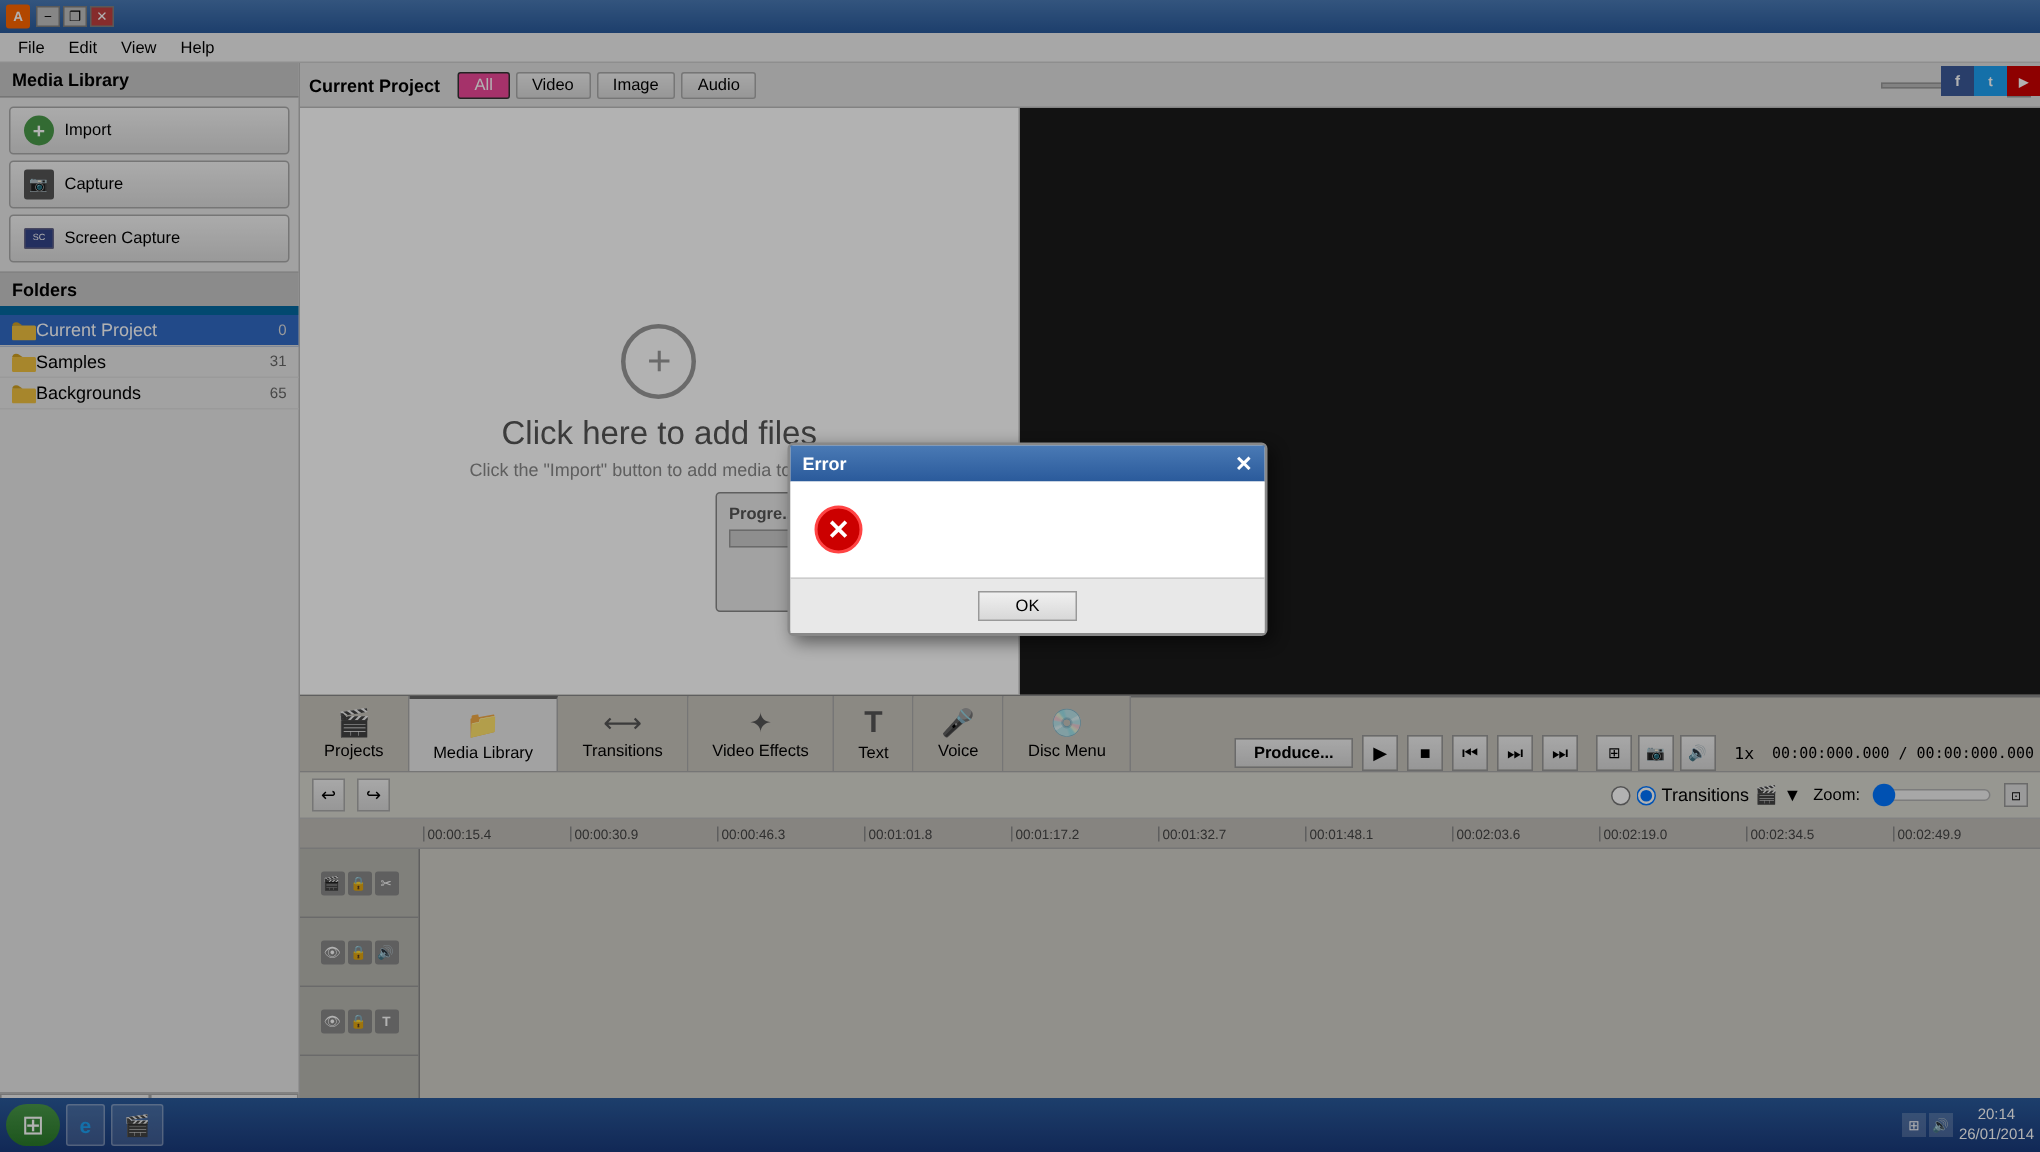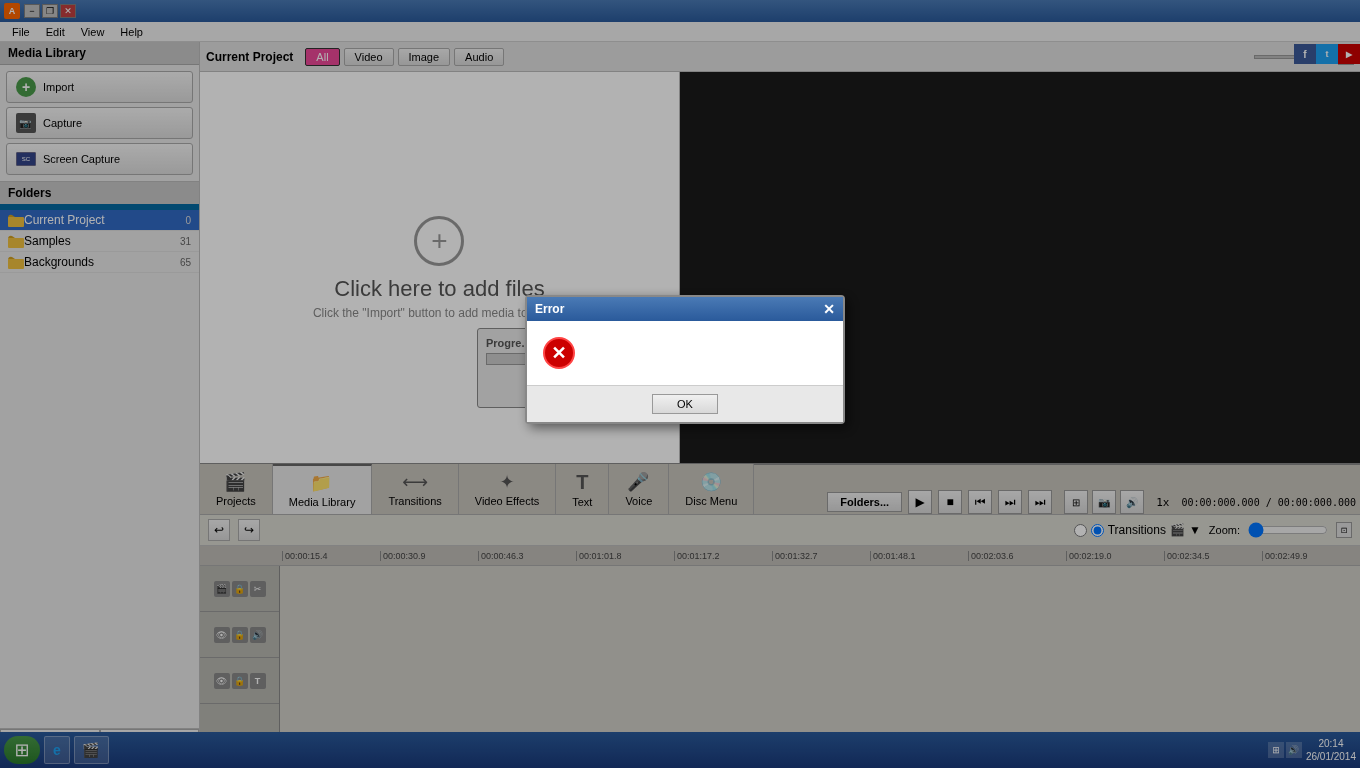--- a/index.html
+++ b/index.html
@@ -569,21 +569,21 @@
         <div class="tab-item">
           <span class="tab-icon">🎤</span>
           <span>Voice</span>
         </div>
         <div class="tab-item">
           <span class="tab-icon">💿</span>
           <span>Disc Menu</span>
         </div>
 
         <div style="margin-left:auto; display:flex; align-items:center; padding: 0 8px; gap:6px;">
-          <button class="produce-btn">Folders...</button>
+          <button class="produce-btn">Produce...</button>
           <button class="play-btn">▶</button>
           <button class="play-btn">■</button>
           <button class="play-btn">⏮</button>
           <button class="play-btn">⏭</button>
           <button class="play-btn">⏭</button>
         </div>
 
         <div style="display:flex; align-items:center; gap:4px; padding: 0 4px;">
           <button class="play-btn" style="font-size:10px;">⊞</button>
           <button class="play-btn" style="font-size:10px;">📷</button>

